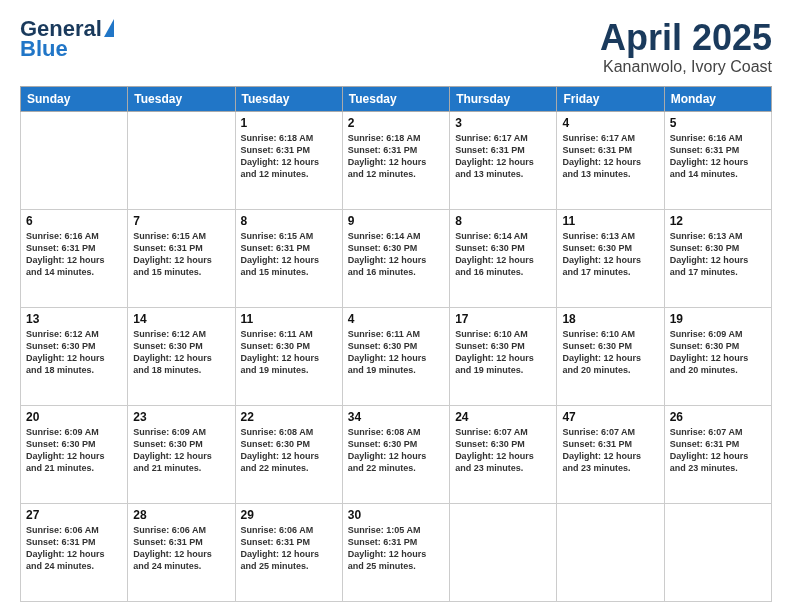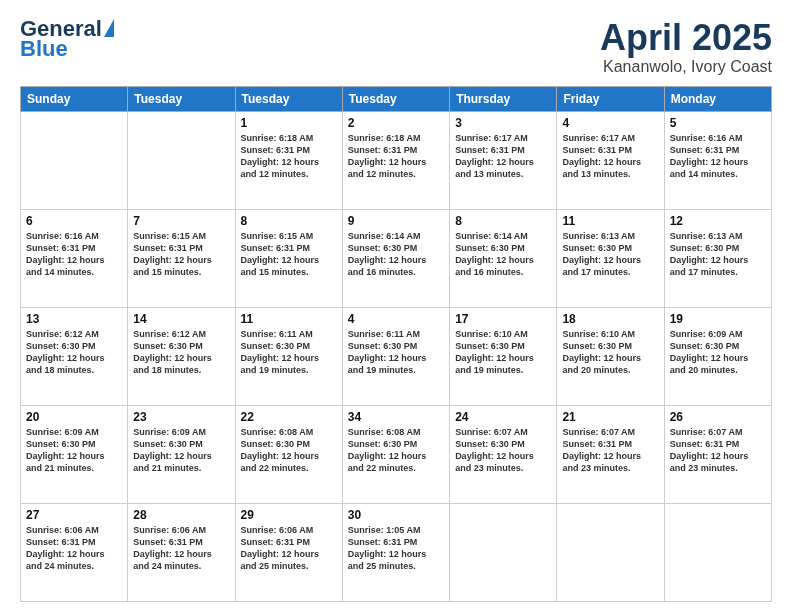--- a/index.html
+++ b/index.html
@@ -325,21 +325,21 @@
         </td>
           <td>
           <span class="day-num">24</span>
           <div class="cell-info">
             <span>Sunrise: 6:07 AM</span><br>
             <span>Sunset: 6:30 PM</span><br>
             <span>Daylight: 12 hours and 23 minutes.</span>
           </div>
         </td>
           <td>
-          <span class="day-num">21</span>
+          <span class="day-num">47</span>
           <div class="cell-info">
             <span>Sunrise: 6:07 AM</span><br>
             <span>Sunset: 6:31 PM</span><br>
             <span>Daylight: 12 hours and 23 minutes.</span>
           </div>
         </td>
           <td>
           <span class="day-num">26</span>
           <div class="cell-info">
             <span>Sunrise: 6:07 AM</span><br>

